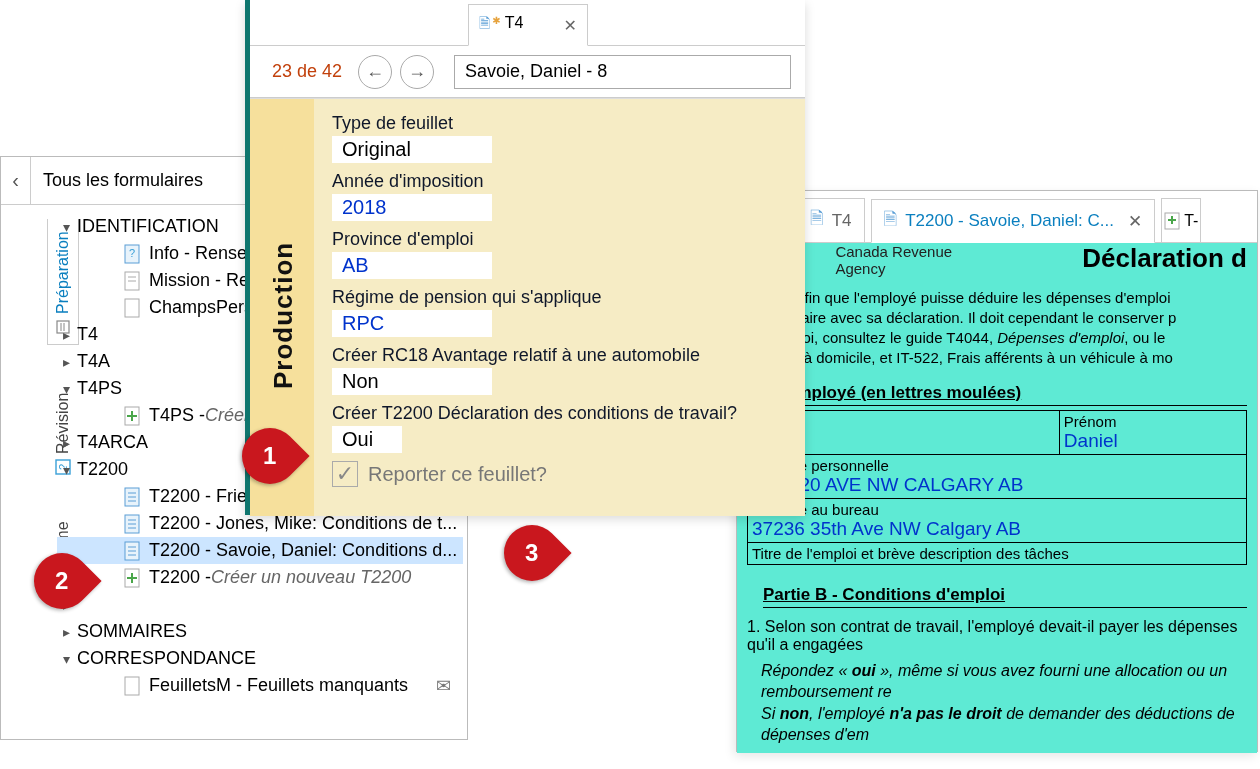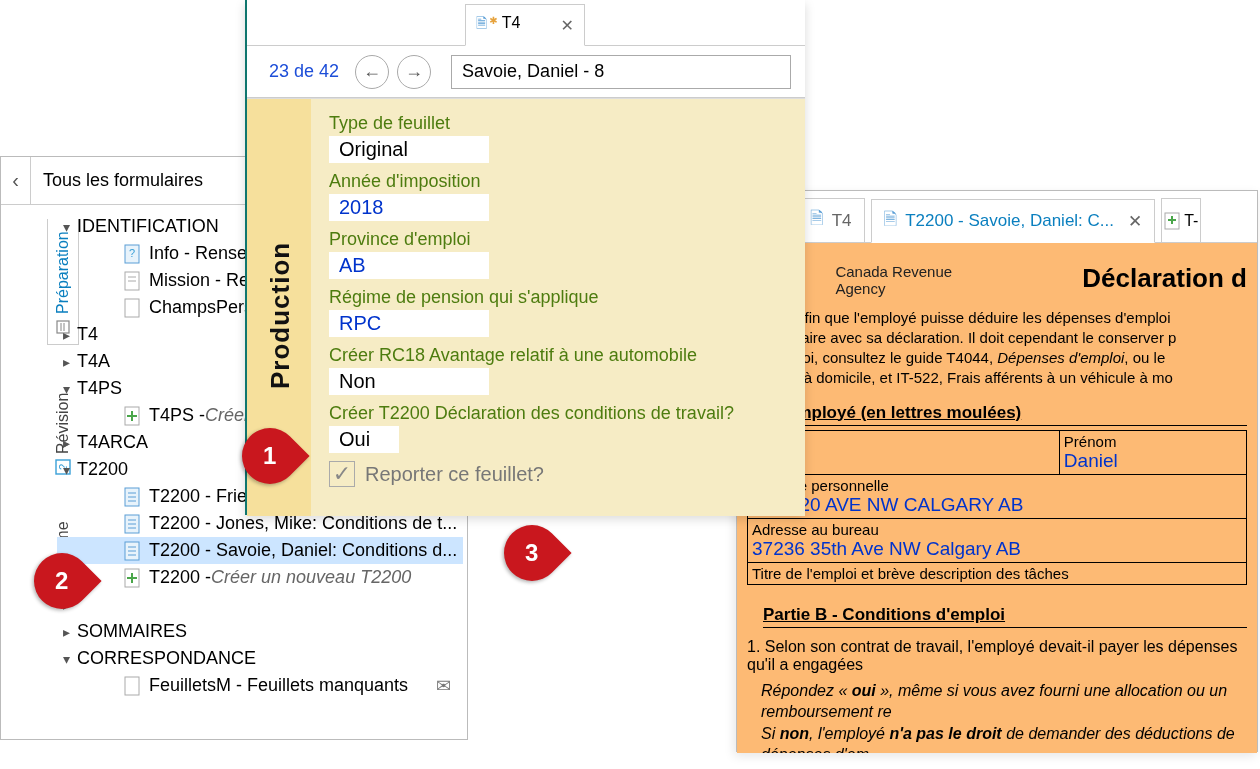--- a/index.html
+++ b/index.html
@@ -59,21 +59,21 @@
 .caret { width: 14px; display: inline-block; color: #555; font-size: 14px;}
 .ti-icon { width: 22px; height: 22px; margin-right: 6px; display:inline-flex; align-items:center; justify-content:center;}
 .italic { font-style: italic; color: #666; }
 .mail-icon { margin-left: auto; margin-right: 12px; color: #777; font-size: 18px;}
 
 
 .t4-panel {
   position: absolute;
   left: 245px; top: 0;
   width: 560px; height: 515px;
-  border-left: 2px solid #0f766e;
+  border-left: 5px solid #0f766e;
   background: #fff;
   box-shadow: 0 4px 10px rgba(0,0,0,0.15);
 }
 .t4-tab-row {
   height: 46px; border-bottom: 1px solid #ccc;
   position: relative;
 }
 .t4-tab {
   position: absolute; left: 218px; top: 4px;
   width: 120px; height: 42px;
@@ -82,21 +82,21 @@
   display: flex; align-items: center; justify-content: space-between;
   padding: 0 10px;
 }
 .t4-tab .doc-icon { color: #5a9ed6; font-size: 14px; margin-right: 6px;}
 .t4-tab .star { color: #e6a23c; font-size: 10px; position: relative; left:-4px; top:-4px;}
 .t4-tab .close { color: #666; cursor: pointer; font-size: 16px;}
 .t4-nav {
   height: 52px; border-bottom: 1px solid #ccc;
   display: flex; align-items: center; padding: 0 14px;
 }
-.t4-count { font-size: 18px; color: #1d4ed8; margin-left: 8px;}
+.t4-count { font-size: 18px; color: #c2410c; margin-left: 8px;}
 .nav-btn {
   width: 34px; height: 34px; border: 1px solid #aaa; border-radius: 50%;
   display: inline-flex; align-items: center; justify-content: center;
   margin: 0 4px; font-size: 18px; color: #555; cursor: pointer;
 }
 .t4-name-input {
   flex: 1; margin-left: 16px; height: 34px; border: 1px solid #aaa;
   padding: 0 10px; font-size: 18px; background: #fff;
 }
 .t4-body {
@@ -110,21 +110,21 @@
   position: relative;
 }
 .prod-label {
   position: absolute; left: 18px; top: 290px;
   transform: rotate(-90deg); transform-origin: left top;
   font-size: 26px; font-weight: bold; color: #111;
   letter-spacing: 1px;
 }
 .t4-fields { flex:1; padding: 14px 18px; font-size: 18px; }
 .field { margin-bottom: 8px; }
-.field-label { color: #4d7c0f; }
+.field-label { color: #0f172a; }
 .field-value {
   display: inline-block; background: #fff; padding: 2px 10px;
   font-size: 20px; margin-top: 2px; width: 160px;
 }
 .blue { color: #0033cc; }
 .checkbox-row { display:flex; align-items:center; margin-top:8px; color:#777; font-size: 20px;}
 .chk { width: 26px; height:26px; border:1px solid #aaa; margin-right:10px; display:inline-flex; align-items:center; justify-content:center; color:#888; font-size:22px;}
 
 
 .t2200-panel {
@@ -148,22 +148,22 @@
 .t2200-tab.inactive { color: #666; margin-left: 60px;}
 .t2200-tab.active { color: #0a7fbf; background:#fff; border-bottom: 1px solid #fff; position:relative; top:1px;}
 .t2200-tab .doc-glyph { color:#5a9ed6; margin-right:8px;}
 .t2200-tab .close { margin-left: 14px; color:#666;}
 .t2200-newtab {
   width: 40px; height:44px; border:1px solid #ccc; border-bottom:none;
   display:flex; align-items:center; justify-content:center; margin-left:6px;
   cursor: pointer;
 }
 .t2200-body {
-  background: #fdba74;
-  padding: 20px 10px;
+  background: #5eead4;
+  padding: 0 10px;
   font-size: 17px; color: #000;
   height: 510px; overflow:hidden;
 }
 .agency-row { display:flex; gap:30px; }
 .agency-fr { font-size: 15px; color:#222; line-height:1.15; }
 .agency-en { font-size: 15px; color:#222; line-height:1.15; }
 .decl-title { font-size: 26px; font-weight:bold; margin-left:auto; }
 .desc { font-size: 15px; margin-top:10px; line-height:1.35;}
 .desc em { font-style: italic; }
 .section-title { font-weight:bold; margin-top:14px; font-size:17px;}

